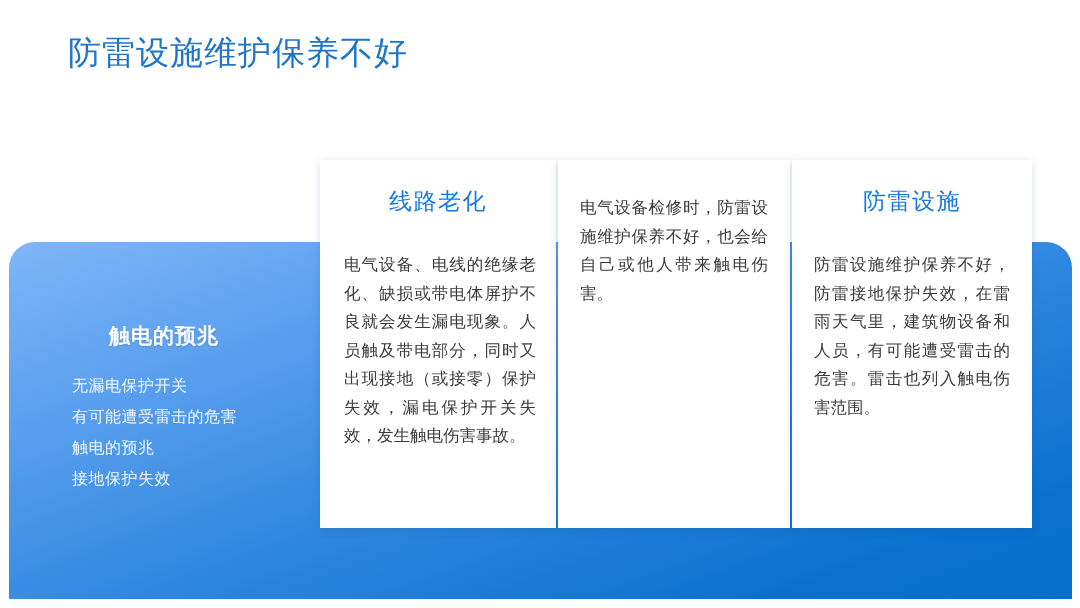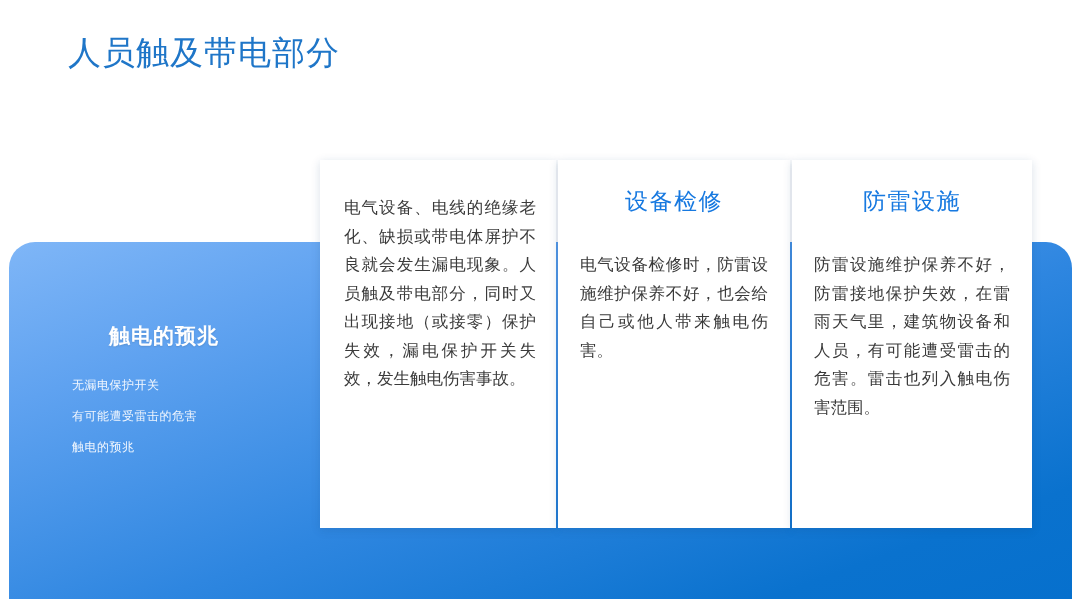--- a/index.html
+++ b/index.html
@@ -57,21 +57,21 @@
   .panel-list {
     position: absolute;
     left: 72px;
     top: 370px;
     width: 250px;
     margin: 0;
     padding: 0;
     list-style: none;
   }
   .panel-list li {
-    font-size: 12px;
+    font-size: 16px;
     line-height: 31px;
     color: #F2F7FE;
     letter-spacing: 0.5px;
     white-space: nowrap;
   }
 
   
   .card {
     position: absolute;
     top: 160px;
@@ -100,38 +100,39 @@
     text-align: justify;
     text-justify: inter-ideograph;
   }
   .card.c1 .card-body { margin-left: 24px; margin-right: 20px; }
 </style>
 </head>
 <body>
 
 <div id="slide">
 
-  <div class="slide-title">人员触及带电部分</div>
+  <div class="slide-title">防雷设施维护保养不好</div>
 
   <div class="blue-band"></div>
 
   <div class="panel-heading">触电的预兆</div>
 
   <ul class="panel-list">
     <li>无漏电保护开关</li>
     <li>有可能遭受雷击的危害</li>
     <li>触电的预兆</li>
+    <li>接地保护失效</li>
   </ul>
 
   <div class="card c1">
+    <div class="card-title">线路老化</div>
     <div class="card-body">电气设备、电线的绝缘老化、缺损或带电体屏护不良就会发生漏电现象。人员触及带电部分，同时又出现接地（或接零）保护失效，漏电保护开关失效，发生触电伤害事故。</div>
   </div>
 
   <div class="card c2">
-    <div class="card-title">设备检修</div>
     <div class="card-body">电气设备检修时，防雷设施维护保养不好，也会给自己或他人带来触电伤害。</div>
   </div>
 
   <div class="card c3">
     <div class="card-title">防雷设施</div>
     <div class="card-body">防雷设施维护保养不好，防雷接地保护失效，在雷雨天气里，建筑物设备和人员，有可能遭受雷击的危害。雷击也列入触电伤害范围。</div>
   </div>
 
 </div>
 

